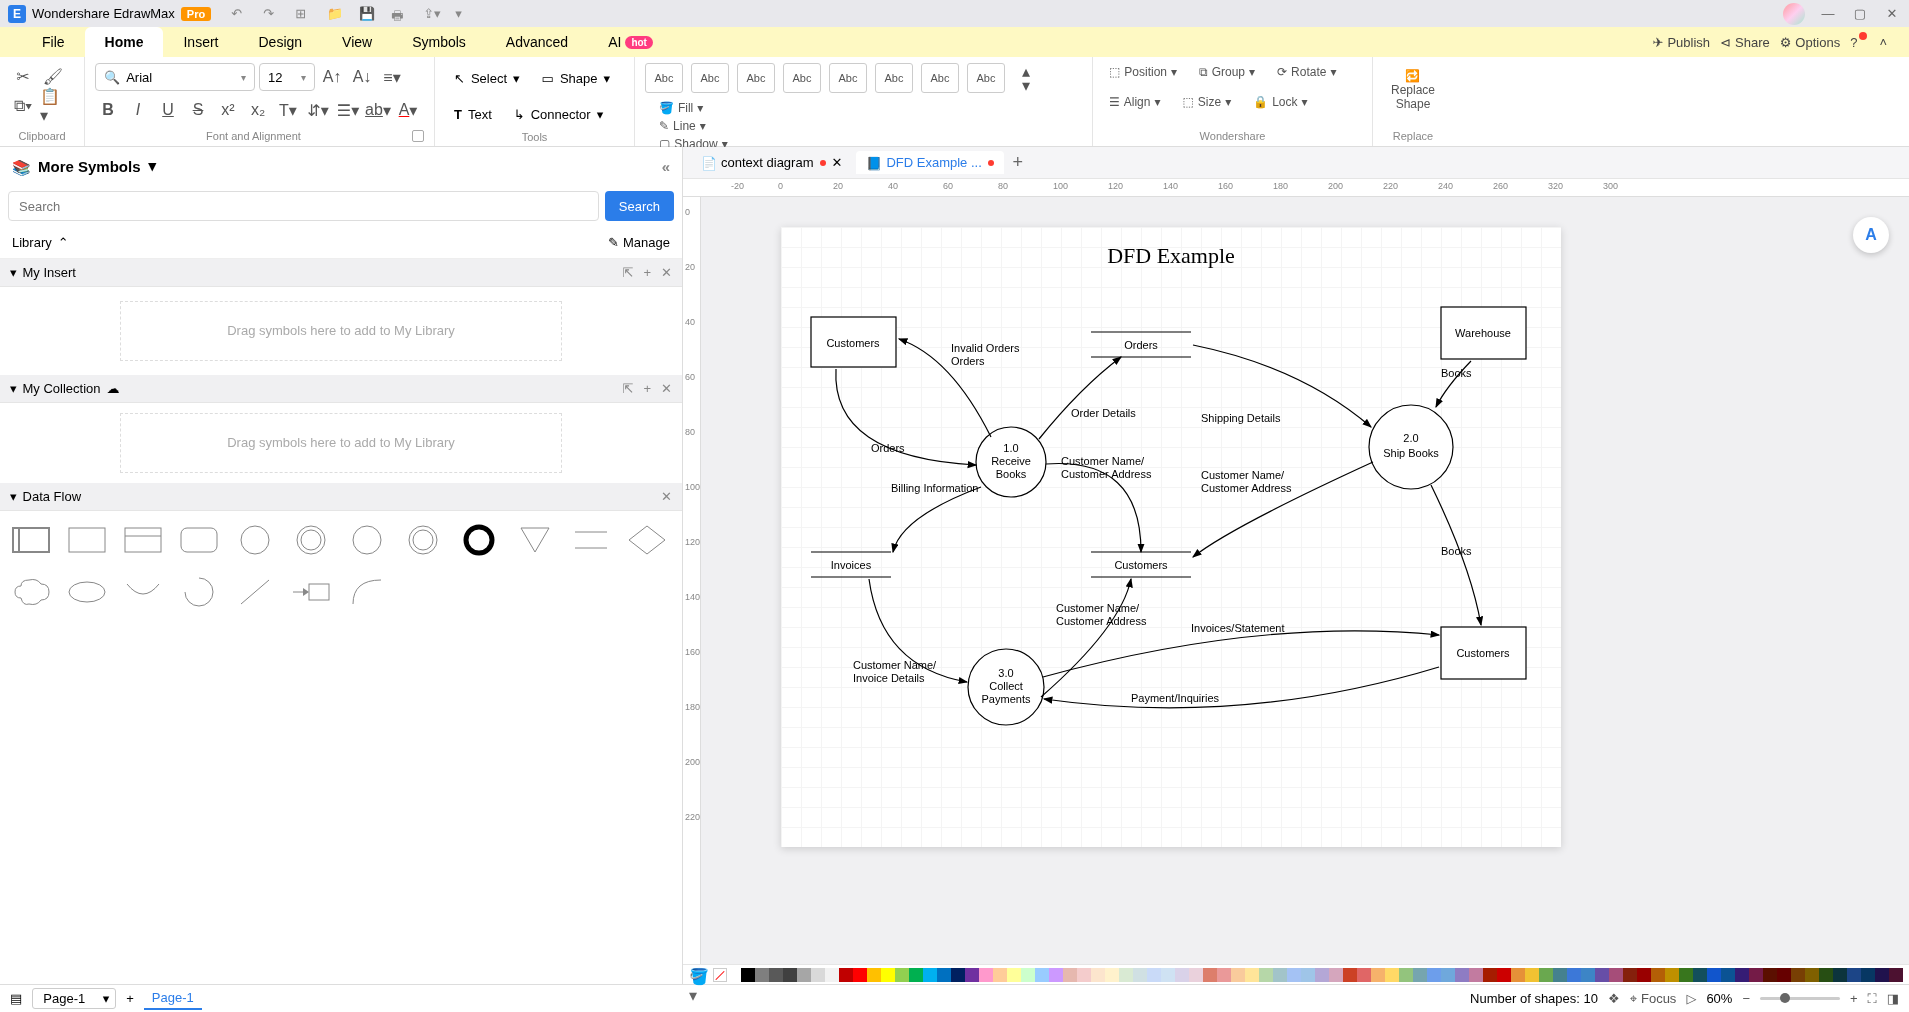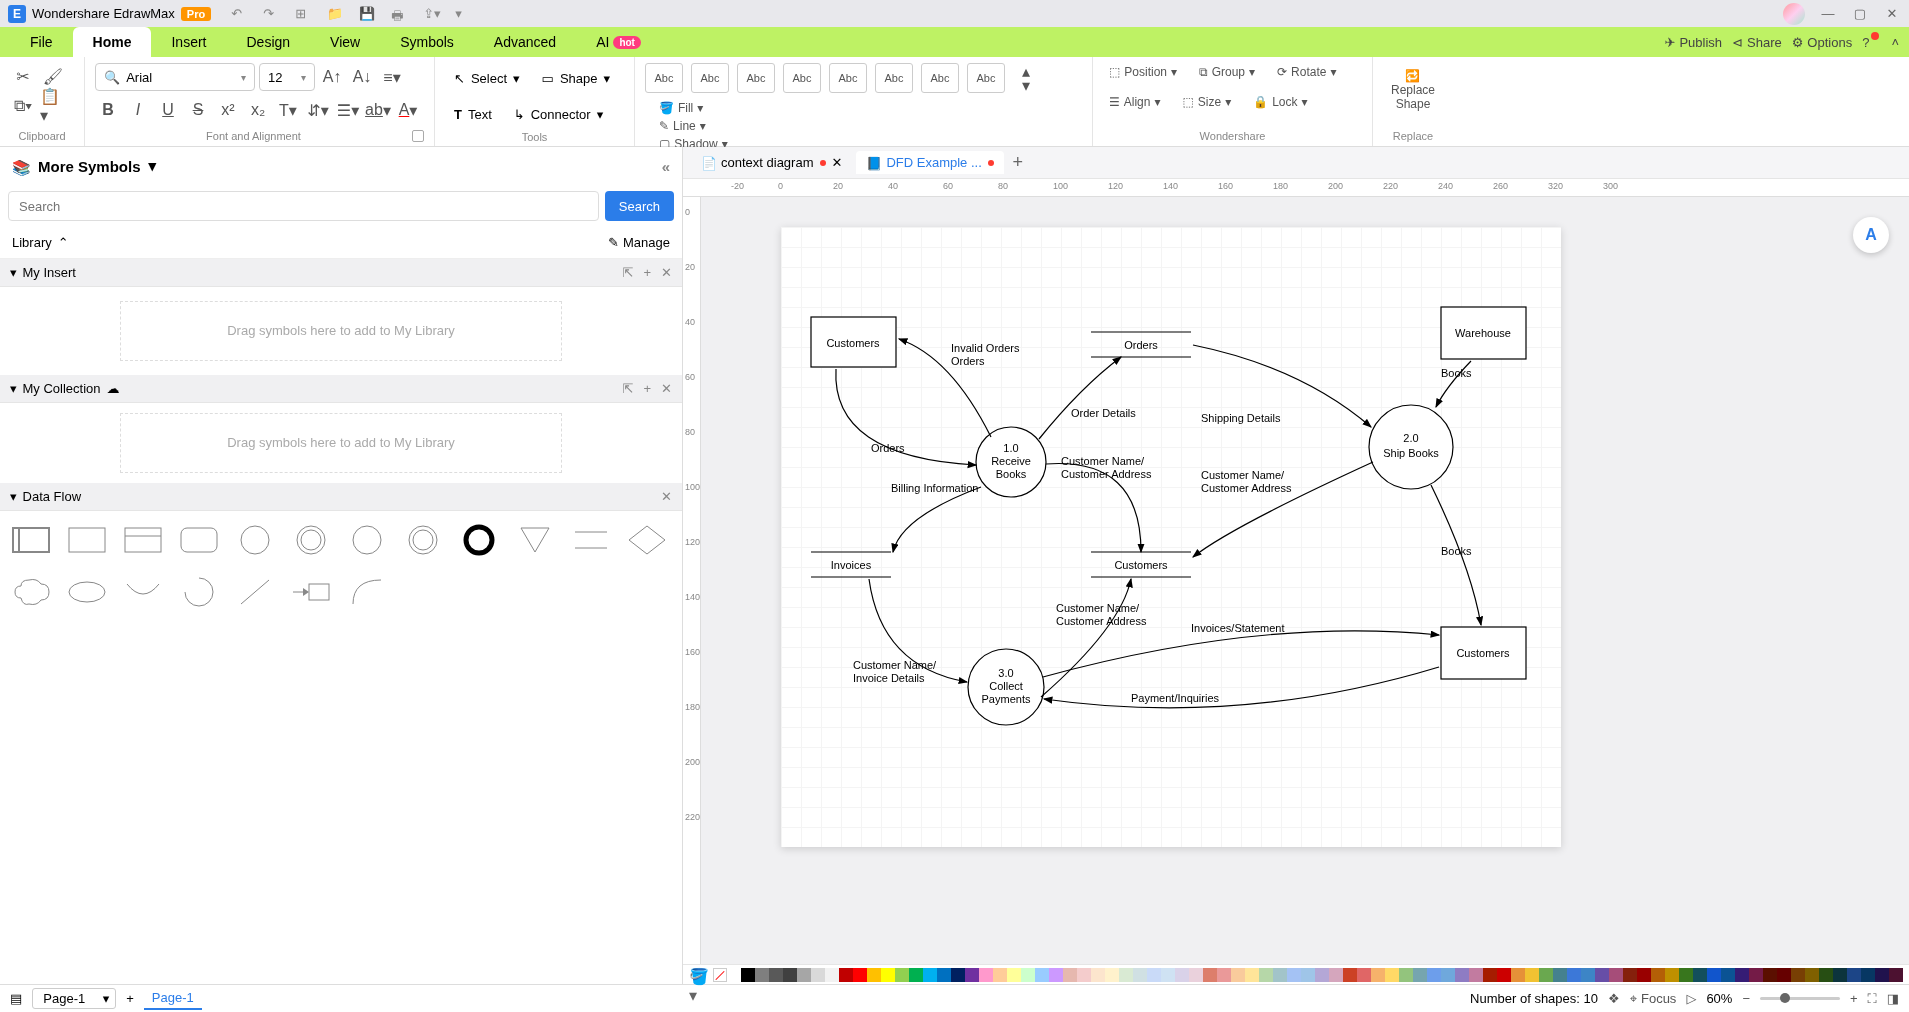--- a/index.html
+++ b/index.html
@@ -10,21 +10,21 @@
 .title-bar .logo { width: 18px; height: 18px; background: #2b7de9; border-radius: 3px; margin-right: 6px; display:flex;align-items:center;justify-content:center;color:#fff;font-weight:bold;font-size:12px;}
 .title-bar .app-name { font-weight: 500; }
 .title-bar .pro-badge { background: #ff9500; color: #fff; font-size: 11px; padding: 1px 6px; border-radius: 3px; margin-left: 6px; font-weight: 600; }
 .title-bar .qat { display: flex; gap: 16px; margin-left: 20px; }
 .title-bar .qat-icon { width: 16px; height: 16px; color: #888; cursor: pointer; }
 .title-bar .spacer { flex: 1; }
 .title-bar .avatar { width: 22px; height: 22px; border-radius: 50%; background: linear-gradient(135deg,#ff9a9e,#fecfef,#a8e6cf); }
 .title-bar .win-btn { width: 18px; height: 18px; color: #666; margin-left: 14px; cursor: pointer; display:flex;align-items:center;justify-content:center;}
 
 
-.menu-bar { height: 30px; background: #bef264; display: flex; align-items: center; padding: 0 10px; font-size: 14px; }
+.menu-bar { height: 30px; background: #fef9c3; display: flex; align-items: center; padding: 0 22px; font-size: 14px; }
 .menu-bar .menu-item { padding: 5px 20px; cursor: pointer; height:100%; display:flex;align-items:center;}
 .menu-bar .menu-item.active { background: #fff; font-weight: 600; border-radius: 6px 6px 0 0; }
 .menu-bar .ai-badge { background: #ff3b7f; color: #fff; font-size: 10px; padding: 1px 6px; border-radius: 8px; margin-left: 4px; font-weight: 600; }
 .menu-bar .right-actions { margin-left: auto; display: flex; gap: 10px; align-items: center; }
 .menu-bar .right-btn { display: flex; align-items: center; gap: 4px; font-size: 13px; cursor: pointer; color: #444; }
 .menu-bar .qdot { width:8px;height:8px;border-radius:50%;background:#ff3b30;position:relative;top:-6px;left:-2px;}
 
 
 .ribbon { height: 90px; background: #fff; display: flex; border-bottom: 1px solid #ddd; }
 .ribbon-group { border-right: 1px solid #e5e5e5; padding: 6px 10px 2px; display: flex; flex-direction: column; }
@@ -501,20 +501,21 @@
           <span class="tick" style="top: 290px;">100</span>
           <span class="tick" style="top: 345px;">120</span>
           <span class="tick" style="top: 400px;">140</span>
           <span class="tick" style="top: 455px;">160</span>
           <span class="tick" style="top: 510px;">180</span>
           <span class="tick" style="top: 565px;">200</span>
           <span class="tick" style="top: 620px;">220</span>
         </div>
       <div class="canvas-scroll">
         <div class="page">
+          <div class="dfd-title">DFD Example</div>
           <svg class="dfd-svg">
             <defs>
                 <marker id="arrow" markerWidth="8" markerHeight="8" refX="7" refY="3" orient="auto">
                   <path d="M0,0 L8,3 L0,6 Z" fill="#000"></path>
                 </marker>
               </defs>
 
             <rect class="entity" x="30" y="90" width="85" height="50"></rect>
             <text x="72" y="120" text-anchor="middle">Customers</text>
             <rect class="entity" x="660" y="80" width="85" height="52"></rect>

